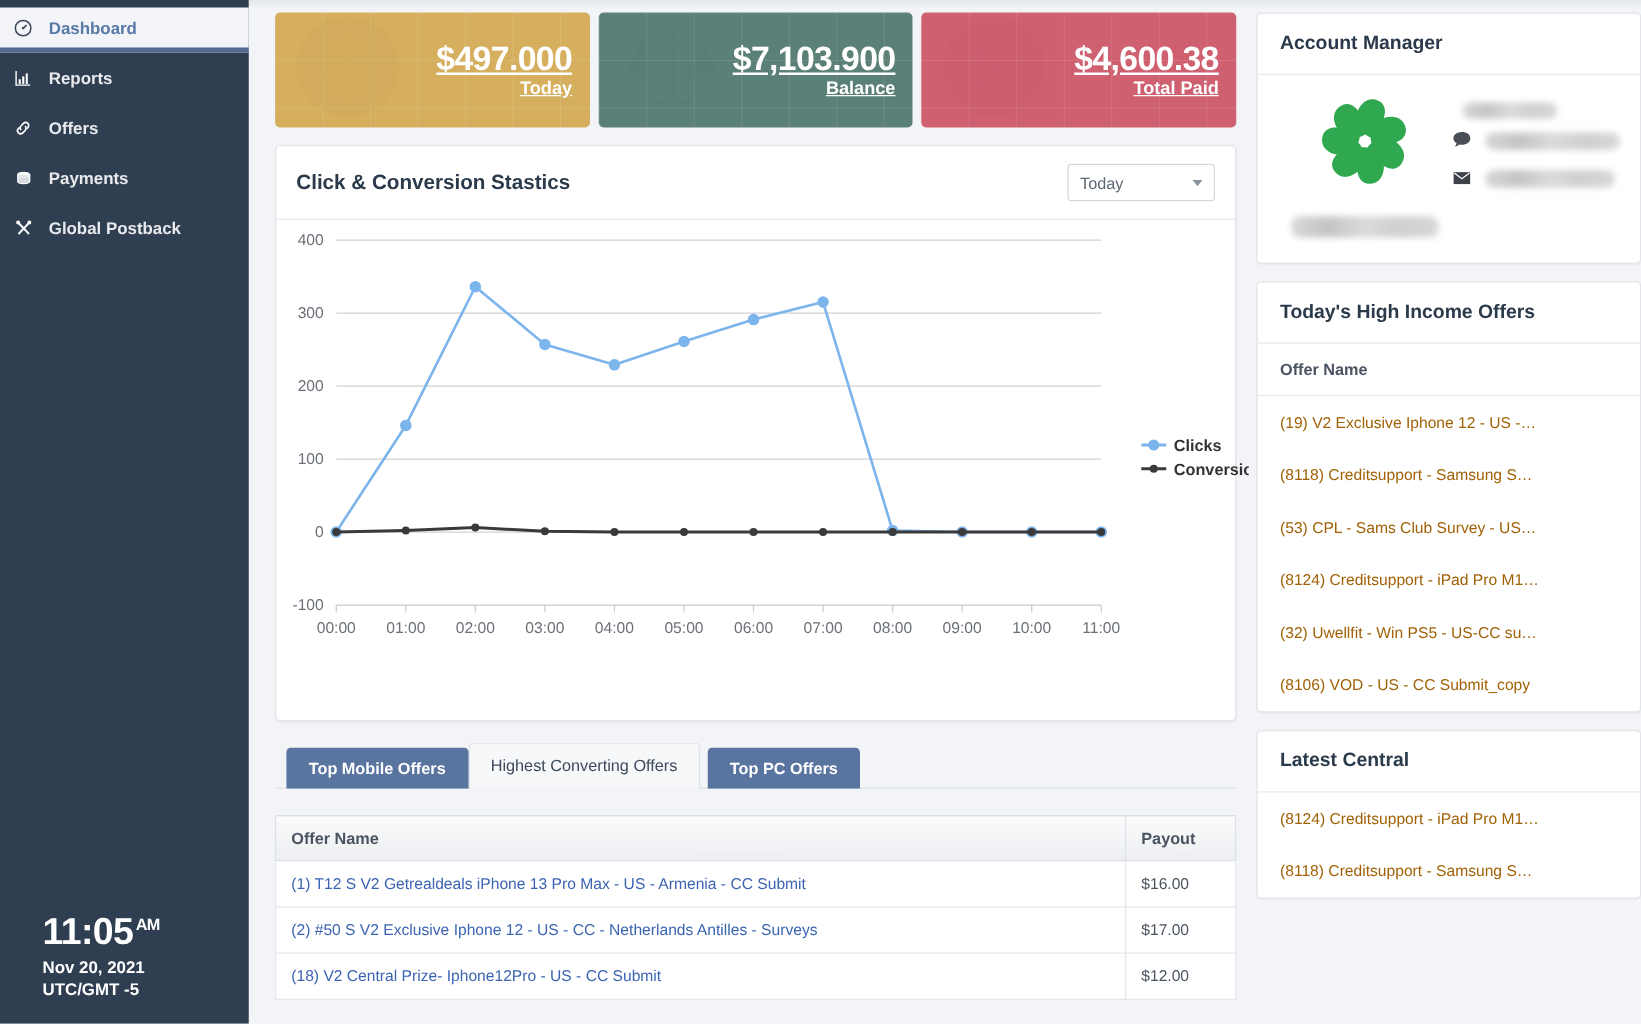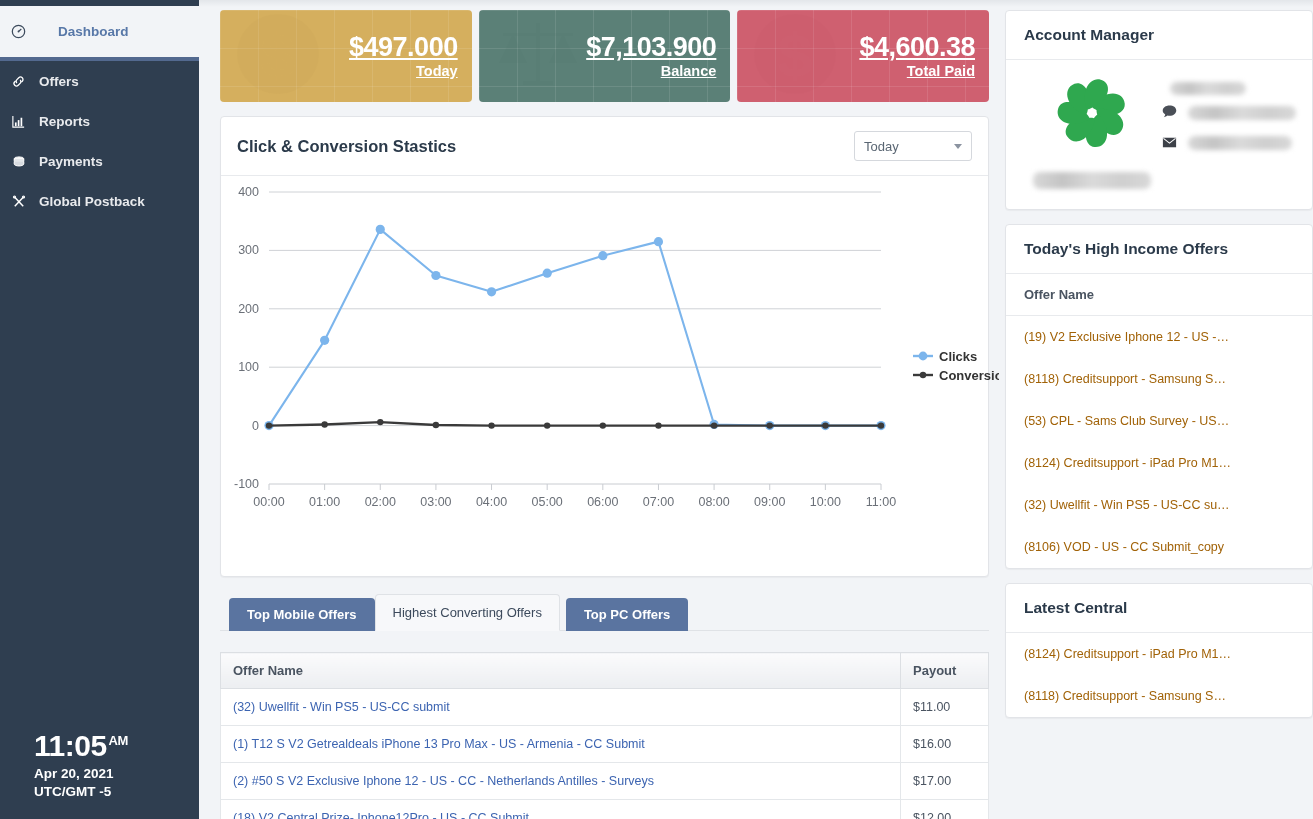--- a/index.html
+++ b/index.html
@@ -30,22 +30,21 @@
   }
   .nav-item .nav-ico {
     width: 22px; flex: 0 0 22px;
     display: flex; align-items: center; justify-content: flex-start;
     margin-right: 6px;
   }
   .nav-item.active {
     background: #f2f4f7;
     color: #5878a8;
     border-bottom: 4px solid #53698f;
-    height: 55px;
-    gap: 19px;
+    height: 36px;
   }
   .nav-item.active .nav-ico svg { stroke: #3c4a5c; }
   .nav-item:not(.active) .nav-ico svg { stroke: #ffffff; }
 
   .clock {
     position: absolute; bottom: 18px; left: 0; width: 159px;
     padding-left: 34px;
     color: #fff;
   }
   .clock-time { font-size: 30px; font-weight: bold; letter-spacing: -0.5px; line-height: 1; }
@@ -223,38 +222,38 @@
           <circle cx="8" cy="8" r="6.6"></circle>
           <path d="M8 8 L11 5.4"></path>
             <circle cx="8" cy="8" r="1" fill="#3c4a5c" stroke="none"></circle>
         </svg>
       </span>
       <span>Dashboard</span>
     </div>
 
     <div class="nav-item">
       <span class="nav-ico">
-        <svg width="15" height="15" viewBox="0 0 16 16" fill="none" stroke-width="1.4">
-          <path d="M6.3 9.7a2.6 2.6 0 0 1 0-3.7l2-2a2.6 2.6 0 1 1 3.7 3.7l-1 1"></path>
-          <path d="M9.7 6.3a2.6 2.6 0 0 1 0 3.7l-2 2a2.6 2.6 0 1 1-3.7-3.7l1-1"></path>
-        </svg>
-      </span>
-      <span>Offers</span>
-    </div>
-
-    <div class="nav-item">
-      <span class="nav-ico">
         <svg width="15" height="15" viewBox="0 0 16 16" fill="none" stroke-width="1.3">
           <path d="M2 2v12h12" stroke-width="1.2"></path>
           <rect x="4.2" y="9" width="1.8" height="4" fill="#fff" stroke="none"></rect>
           <rect x="7.2" y="6.5" width="1.8" height="6.5" fill="#fff" stroke="none"></rect>
           <rect x="10.2" y="4" width="1.8" height="9" fill="#fff" stroke="none"></rect>
         </svg>
       </span>
       <span>Reports</span>
+    </div>
+
+    <div class="nav-item">
+      <span class="nav-ico">
+        <svg width="15" height="15" viewBox="0 0 16 16" fill="none" stroke-width="1.4">
+          <path d="M6.3 9.7a2.6 2.6 0 0 1 0-3.7l2-2a2.6 2.6 0 1 1 3.7 3.7l-1 1"></path>
+          <path d="M9.7 6.3a2.6 2.6 0 0 1 0 3.7l-2 2a2.6 2.6 0 1 1-3.7-3.7l1-1"></path>
+        </svg>
+      </span>
+      <span>Offers</span>
     </div>
 
     <div class="nav-item">
       <span class="nav-ico">
         <svg width="16" height="15" viewBox="0 0 18 16" stroke-width="1.1">
           <ellipse cx="9" cy="5" rx="5.4" ry="2.2" fill="#fff" stroke="#fff"></ellipse>
           <path d="M3.6 5v2.6c0 1.2 2.4 2.2 5.4 2.2s5.4-1 5.4-2.2V5" fill="#e4e7ea" stroke="#fff"></path>
           <path d="M3.6 8.2v2.6c0 1.2 2.4 2.2 5.4 2.2s5.4-1 5.4-2.2V8.2" fill="#d7dbe0" stroke="#fff"></path>
         </svg>
       </span>
@@ -270,21 +269,21 @@
           <circle cx="12.8" cy="3.2" r="1.1" stroke-width="1.2"></circle>
         </svg>
       </span>
       <span>Global Postback</span>
     </div>
 
     <div class="clock">
       <div class="clock-time">
         <span>11:05</span><span class="ampm">AM</span>
       </div>
-      <div class="clock-date">Apr 20, 2021</div>
+      <div class="clock-date">Nov 20, 2021</div>
       <div class="clock-tz">UTC/GMT -5</div>
     </div>
   </aside>
 
   <div class="main-wrap">
     <div class="topstrip"></div>
 
     <div class="center-col">
 
       <div class="cards">
@@ -420,24 +419,20 @@
 
       <table class="tbl">
         <thead>
           <tr>
             <th>Offer Name</th>
             <th>Payout</th>
           </tr>
         </thead>
         <tbody id="offers-tbody">
             <tr>
-              <td class="offer"><a>(32) Uwellfit - Win PS5 - US-CC submit</a></td>
-              <td class="payout">$11.00</td>
-            </tr>
-            <tr>
               <td class="offer"><a>(1) T12 S V2 Getrealdeals iPhone 13 Pro Max - US - Armenia - CC Submit</a></td>
               <td class="payout">$16.00</td>
             </tr>
             <tr>
               <td class="offer"><a>(2) #50 S V2 Exclusive Iphone 12 - US - CC - Netherlands Antilles - Surveys</a></td>
               <td class="payout">$17.00</td>
             </tr>
             <tr>
               <td class="offer"><a>(18) V2 Central Prize- Iphone12Pro - US - CC Submit</a></td>
               <td class="payout">$12.00</td>

